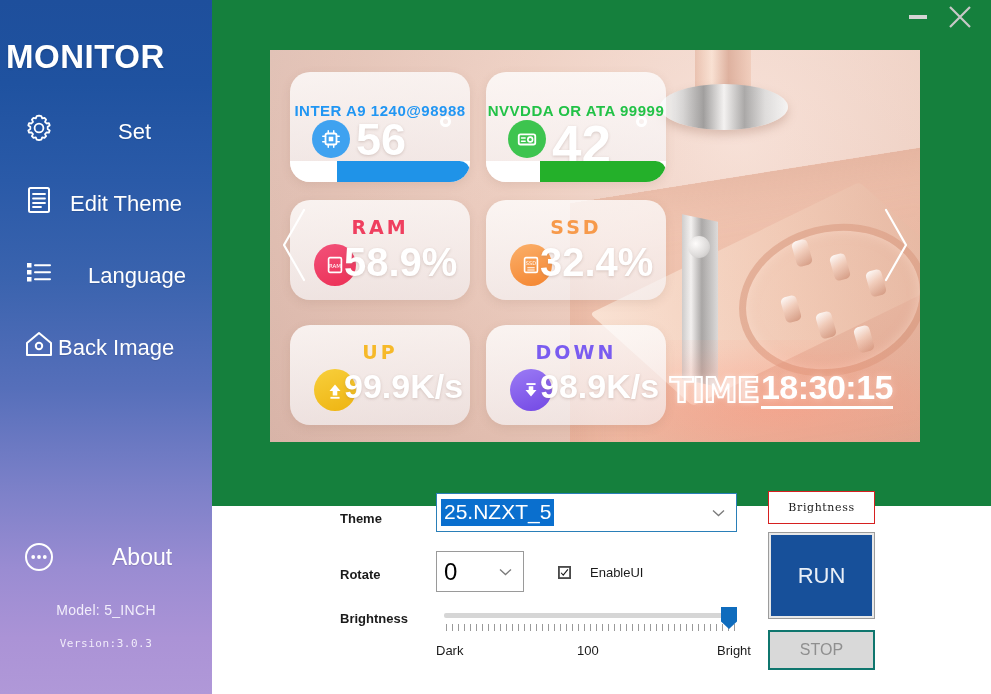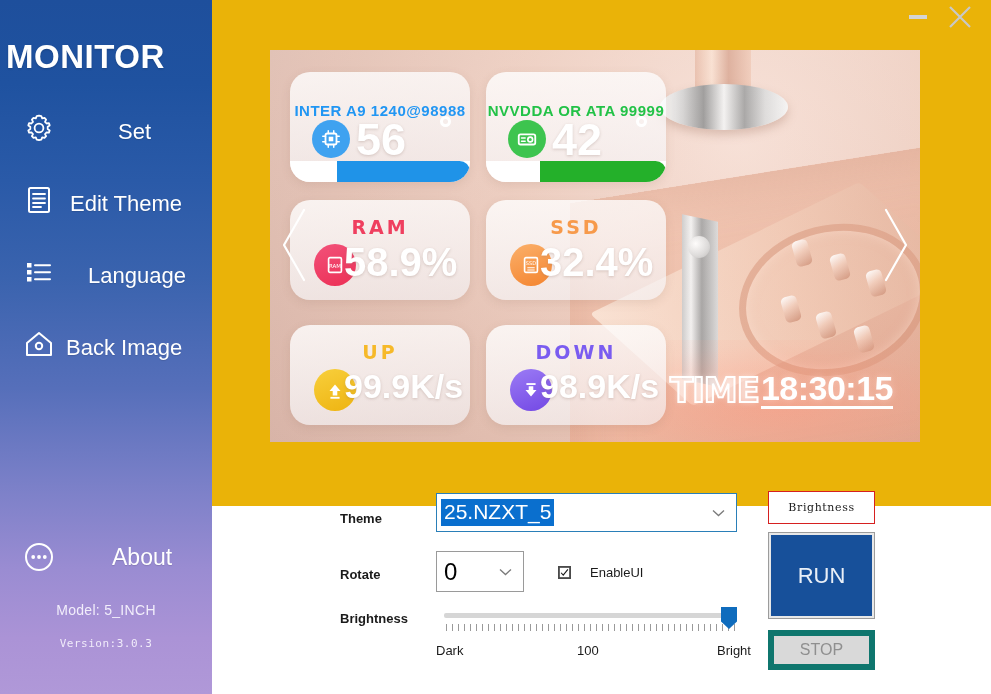--- a/index.html
+++ b/index.html
@@ -2,21 +2,21 @@
 <html><head>
 <meta charset="utf-8">
 <style>
   * { box-sizing: border-box; margin: 0; padding: 0; }
   html, body {
     width: 991px; height: 694px;
     font-family: "Liberation Sans", sans-serif;
     overflow: hidden;
     background: #ffffff;
   }
-  #app { position: relative; width: 991px; height: 506px; background: #eab308; }
+  #app { position: relative; width: 991px; height: 506px; background: #15803d; }
 
   
   #sidebar {
     position: absolute; left: 0; top: 0; width: 212px; height: 694px;
     background: linear-gradient(180deg,
        #1e4f9c 0%, #1f52a0 12%, #2a5aa8 26%, #3a63ae 40%,
        #566fba 56%, #7b80c8 70%, #9a8cd2 82%, #ab93d6 92%, #b098d8 100%);
     color: #fff;
     overflow: hidden;
   }
@@ -32,21 +32,21 @@
   }
   .nav-item:first-of-type { margin-top: 52px; }
   .nav-ico { width: 34px; height: 34px; flex: 0 0 34px; display: block; }
   .nav-label {
     font-size: 22px; color: #fff; white-space: nowrap;
     text-shadow: 0 1px 1px rgba(0,0,0,.12);
   }
   .nav-item.set .nav-label { margin-left: 62px; }
   .nav-item.edit .nav-label { margin-left: 14px; }
   .nav-item.lang .nav-label { margin-left: 32px; }
-  .nav-item.back .nav-label { margin-left: 10px; }
+  .nav-item.back .nav-label { margin-left: 2px; }
 
   #about-row {
     position: absolute; left: 22px; top: 540px;
     display: flex; align-items: center; cursor: pointer;
   }
   #about-row .nav-label { margin-left: 56px; font-size: 23px; }
   #model-line {
     position: absolute; left: 0; top: 602px; width: 212px;
     text-align: center; font-size: 14px; color: #f2eefb;
     letter-spacing: .3px;
@@ -156,21 +156,21 @@
     background: #ffffff;
   }
   .bar-fill { position: absolute; top: 0; bottom: 0; right: 0; border-radius: 0 11px 11px 0; }
 
   
   .prev-arrow { position: absolute; width: 34px; height: 78px; cursor: pointer; }
   #arrow-left { left: 8px; top: 156px; }
   #arrow-right { left: 608px; top: 156px; }
 
   
-  #time-wrap { position: absolute; left: 400px; top: 320px; display: flex; align-items: center; }
+  #time-wrap { position: absolute; left: 400px; top: 320px; display: flex; align-items: flex-start; }
   #time-label {
     font-family: "DejaVu Sans", sans-serif;
     font-size: 34px; font-weight: bold; letter-spacing: -1px;
     color: rgba(255,255,255,.22);
     -webkit-text-stroke: 2px #ffffff;
     text-shadow: 0 0 6px rgba(255,255,255,.5);
   }
   #time-value {
     font-size: 34px; font-weight: bold; color: #ffffff;
     border-bottom: 3px solid #ffffff; line-height: 1.05;
@@ -229,21 +229,21 @@
 
   #run-btn {
     position: absolute; left: 768px; top: 532px; width: 107px; height: 87px;
     background: #17509a; border: 1px solid #9c9c9c;
     box-shadow: inset 0 0 0 2px #e8e8e8;
     display: flex; align-items: center; justify-content: center; cursor: pointer;
   }
   #run-label { font-size: 22px; color: #e9eff7; }
   #stop-btn {
     position: absolute; left: 768px; top: 630px; width: 107px; height: 40px;
-    background: #d9d9d9; border: 6px solid #0f766e;
+    background: #d9d9d9; border: 2px solid #0f766e;
     display: flex; align-items: center; justify-content: center; cursor: pointer;
   }
   #stop-label { font-size: 16px; color: #8f8f8f; }
 </style>
 </head>
 <body>
 
 <div id="app">
 
   <div id="win-ctrls">
@@ -344,21 +344,21 @@
 
     <div class="card" style="left:216px;top:22px;width:180px;height:110px">
       <div class="card-title big-title" style="color:#22c247">NVVDDA OR ATA 99999</div>
       <div class="card-ico" style="left:22px;top:48px;width:38px;height:38px;background:#3dc44f">
         <svg width="22" height="22" viewBox="0 0 24 24">
           <rect x="3" y="7" width="18" height="11" rx="2" fill="none" stroke="#fff" stroke-width="2"></rect>
           <circle cx="15.5" cy="12.5" r="2.6" fill="none" stroke="#fff" stroke-width="1.8"></circle>
           <path d="M6 11h4 M6 14.5h4" stroke="#fff" stroke-width="1.6" stroke-linecap="round"></path>
         </svg>
       </div>
-      <div class="card-val" style="left:66px;top:42px;font-size:45px">42</div>
+      <div class="card-val" style="left:66px;top:42px;font-size:53px">42</div>
       <div class="deg" style="left:150px;top:44px"></div>
       <div class="bar-track">
         <div class="bar-fill" style="width:70%;background:#24b02a"></div>
       </div>
     </div>
 
     <div class="card" style="left:20px;top:150px;width:180px;height:100px">
       <div class="card-title mid-title" style="color:#ef3f5f">RAM</div>
       <div class="card-ico" style="left:24px;top:44px;width:42px;height:42px;background:linear-gradient(160deg,#f2527a,#ec2f55)">
         <svg width="22" height="22" viewBox="0 0 24 24">

